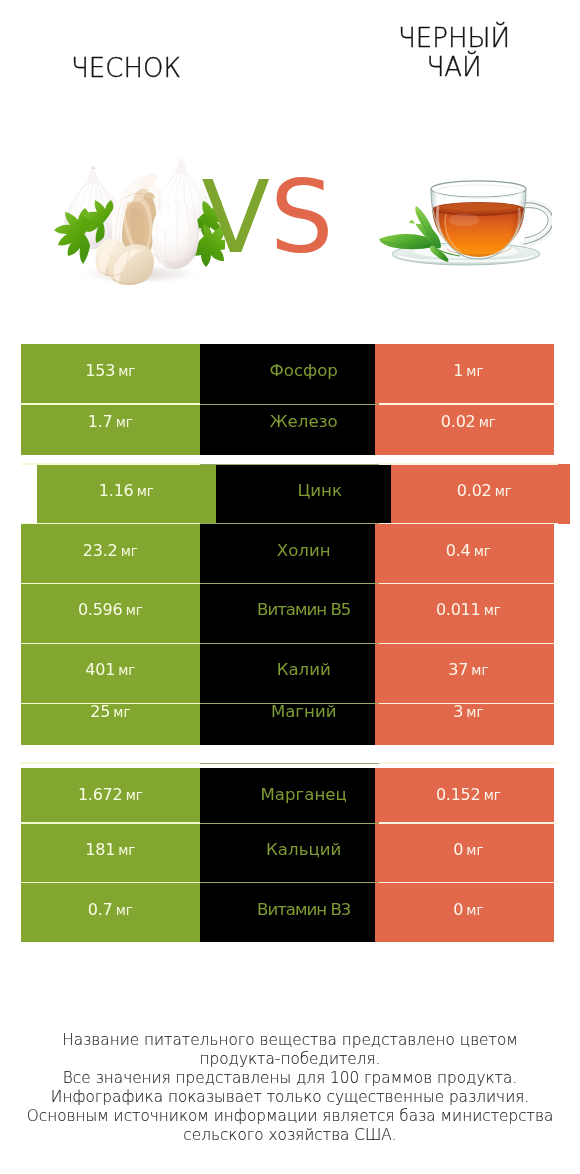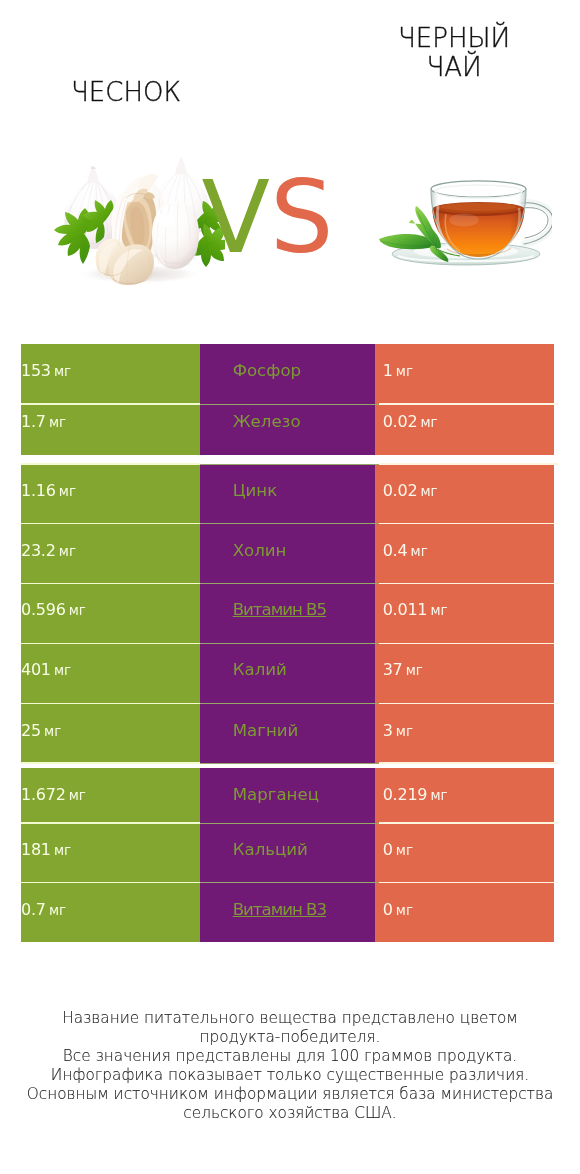--- a/index.html
+++ b/index.html
@@ -4,61 +4,61 @@
 <style>
   html,body{margin:0;padding:0;}
   body{width:580px;height:1174px;background:#ffffff;
        font-family:"DejaVu Sans",sans-serif;}
   .page{position:relative;width:580px;height:1174px;overflow:hidden;background:#fff;}
 
   
   .title{position:absolute;color:#121212;text-transform:uppercase;
          font-family:"DejaVu Sans",sans-serif;font-weight:300;
          -webkit-text-stroke:0.35px #121212;font-size:26px;line-height:30px;}
-  #title-left{left:0;top:52.7px;width:252px;text-align:center;margin-top:24px;}
+  #title-left{left:0;top:52.7px;width:252px;text-align:center;}
   #title-right{left:380px;top:23.5px;width:148px;text-align:center;line-height:29px;}
 
   
   .hero-img{position:absolute;}
   #garlic{left:45px;top:155px;}
   #tea{left:372px;top:175px;}
 
   
   .vs{position:absolute;left:0;top:168px;width:535px;text-align:center;
       font-family:"DejaVu Sans",sans-serif;font-weight:400;font-size:100px;
       line-height:100px;letter-spacing:0px;}
   .vs .v{color:#7ea52e;}
   .vs .s{color:#e1684a;}
 
   
   .cmp{position:absolute;left:21px;top:344.3px;width:537.3px;height:598.2px;}
   .row{position:absolute;left:0;width:537.3px;height:59.82px;display:flex;}
-  .cell{position:relative;display:flex;align-items:center;
+  .cell{position:relative;display:flex;align-items:center;justify-content:center;
         height:100%;box-sizing:border-box;}
   .cell-l{width:178.7px;background:#82a630;}
-  .cell-m{width:175px;background:#701a75;padding-left:33px;}
+  .cell-m{width:175px;background:#000000;padding-left:33px;}
   .cell-r{width:179.3px;background:#e1684a;padding-left:8px;}
   .val{font-family:"DejaVu Sans",sans-serif;font-weight:400;font-size:16px;
        letter-spacing:0px;position:relative;top:-3.5px;white-space:nowrap;}
   .cell-l .val{color:#f9fde6;}
   .cell-r .val{color:#fdf6ea;}
   .val .u{font-size:13.4px;margin-left:3.2px;letter-spacing:0px;}
   .val .n{letter-spacing:-0.25px;}
   .nut{font-family:"DejaVu Sans",sans-serif;font-weight:400;font-size:16.6px;
        color:#7d9a33;position:relative;top:-3.5px;white-space:nowrap;}
-  .nut.tight{letter-spacing:-1.0px;text-decoration:underline;}
+  .nut.tight{letter-spacing:-1.0px;}
   
   .sep{position:absolute;left:0;width:537.3px;height:1.4px;z-index:3;}
   .sep i{position:absolute;top:0;height:100%;display:block;}
   .sep .s1{left:0;width:178.7px;background:#f3fad0;}
   .sep .s2{left:178.7px;width:179.3px;background:#97a96a;height:1px;top:.4px;}
   .sep .s3{left:358px;width:179.3px;background:#fdf4e0;}
 
   
-  .foot{position:absolute;left:0;top:1009px;width:580px;text-align:center;
+  .foot{position:absolute;left:0;top:1031px;width:580px;text-align:center;
         font-family:"DejaVu Sans",sans-serif;font-weight:300;
         -webkit-text-stroke:0.12px #1d1d1d;
         font-size:15.3px;line-height:19px;color:#1d1d1d;}
 </style>
 </head>
 <body>
 
 <div class="page">
 
   <div class="title" id="title-left">Чеснок</div>
@@ -478,21 +478,21 @@
         </div>
         <div class="cell cell-r">
           <span class="val"><span class="n">0.02</span><span class="u">мг</span></span>
         </div>
       </div>
       <div class="sep" style="top: 118.94px;">
         <i class="s1"></i>
         <i class="s2"></i>
         <i class="s3"></i>
       </div>
-      <div class="row" style="top: 119.64px;">
+      <div class="row" style="top: 119.64px; margin-left: 16px;">
         <div class="cell cell-l">
           <span class="val"><span class="n">1.16</span><span class="u">мг</span></span>
         </div>
         <div class="cell cell-m">
           <span class="nut">Цинк</span>
         </div>
         <div class="cell cell-r">
           <span class="val"><span class="n">0.02</span><span class="u">мг</span></span>
         </div>
       </div>
@@ -542,21 +542,21 @@
         </div>
         <div class="cell cell-r">
           <span class="val"><span class="n">37</span><span class="u">мг</span></span>
         </div>
       </div>
       <div class="sep" style="top: 358.22px;">
         <i class="s1"></i>
         <i class="s2"></i>
         <i class="s3"></i>
       </div>
-      <div class="row" style="top: 360px;">
+      <div class="row" style="top: 341px;">
         <div class="cell cell-l">
           <span class="val"><span class="n">25</span><span class="u">мг</span></span>
         </div>
         <div class="cell cell-m">
           <span class="nut">Магний</span>
         </div>
         <div class="cell cell-r">
           <span class="val"><span class="n">3</span><span class="u">мг</span></span>
         </div>
       </div>
@@ -566,21 +566,21 @@
         <i class="s3"></i>
       </div>
       <div class="row" style="top: 424px;">
         <div class="cell cell-l">
           <span class="val"><span class="n">1.672</span><span class="u">мг</span></span>
         </div>
         <div class="cell cell-m">
           <span class="nut">Марганец</span>
         </div>
         <div class="cell cell-r">
-          <span class="val"><span class="n">0.219</span><span class="u">мг</span></span>
+          <span class="val"><span class="n">0.152</span><span class="u">мг</span></span>
         </div>
       </div>
       <div class="sep" style="top: 477.86px;">
         <i class="s1"></i>
         <i class="s2"></i>
         <i class="s3"></i>
       </div>
       <div class="row" style="top: 478.56px;">
         <div class="cell cell-l">
           <span class="val"><span class="n">181</span><span class="u">мг</span></span>

